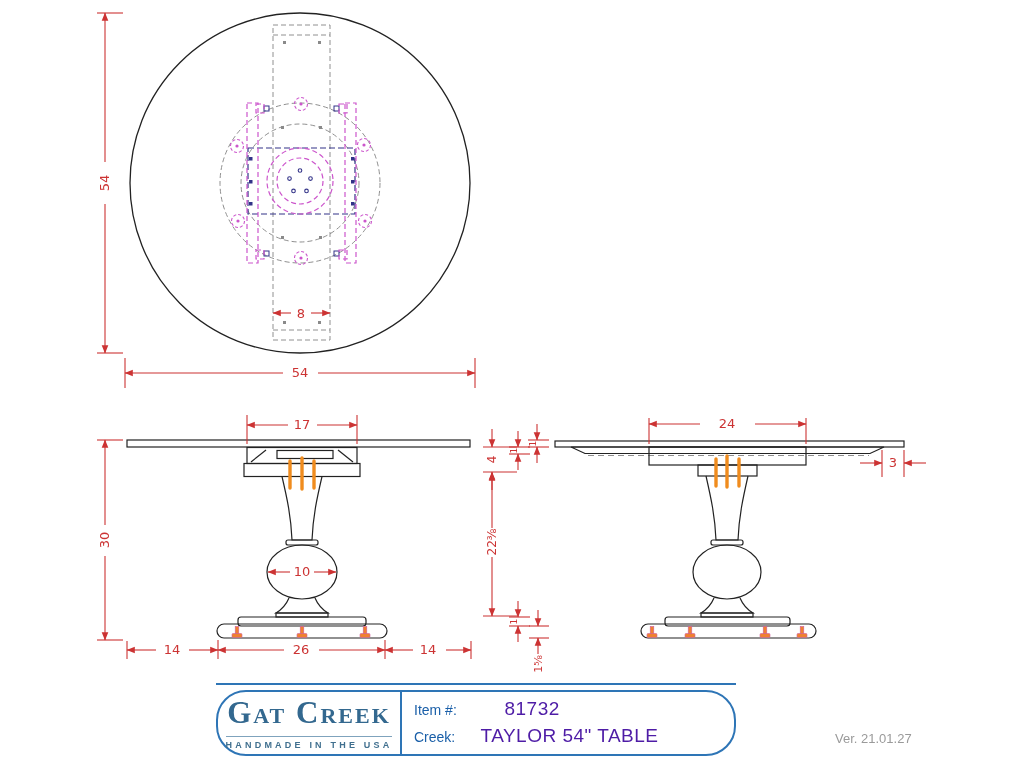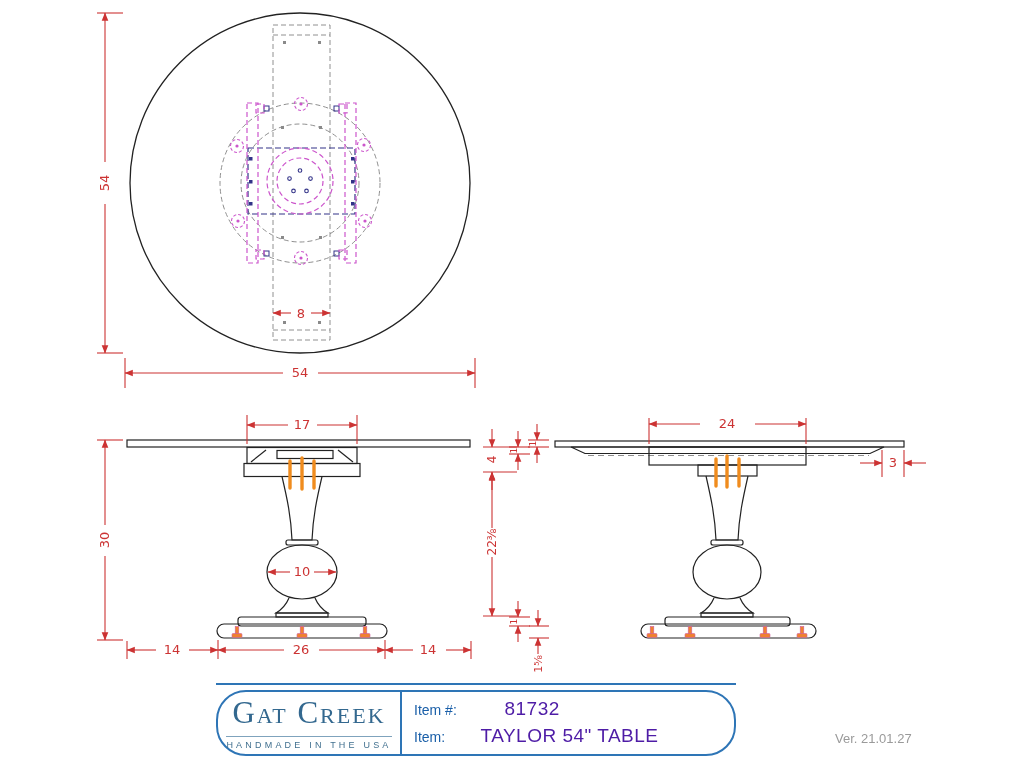--- a/index.html
+++ b/index.html
@@ -5,21 +5,21 @@
   html,body{margin:0;padding:0;background:#fff;}
   .sheet{position:relative;width:1024px;height:768px;background:#ffffff;overflow:hidden;
          font-family:"DejaVu Sans",sans-serif;}
   svg{position:absolute;left:0;top:0;}
   
   .tb-topline{position:absolute;left:216px;top:683px;width:520px;height:0;
               border-top:2px solid #2e75b6;}
   .titleblock{position:absolute;left:216px;top:690px;width:516px;height:62px;
               border:2px solid #2e75b6;border-radius:30px;display:flex;background:#fff;}
   .tb-left{width:182px;display:flex;flex-direction:column;align-items:center;
-           justify-content:center;border-right:2px solid #2e75b6;padding-top:2px;}
+           justify-content:center;border-right:2px solid #2e75b6;padding-top:2px;font-weight:bold;}
   .logo{font-family:"Liberation Serif",serif;font-variant:small-caps;
         font-size:31px;line-height:30px;color:#33688f;letter-spacing:2px;white-space:nowrap;}
   .tagline{font-family:"Liberation Sans",sans-serif;font-size:9px;letter-spacing:3.2px;
            color:#41708f;border-top:1.5px solid #7fa3bd;padding-top:3px;margin-top:8px;
            white-space:nowrap;}
   .tb-right{flex:1;position:relative;font-family:"Liberation Sans",sans-serif;}
   .tb-row{position:absolute;left:12px;white-space:nowrap;}
   .tb-row1{top:6px;}
   .tb-row2{top:33px;}
   .tb-label{display:inline-block;width:62px;font-size:14px;color:#1a5fa8;}
@@ -292,21 +292,21 @@
   <div class="tb-left">
     <div class="logo">Gat Creek</div>
     <div class="tagline">HANDMADE IN THE USA</div>
   </div>
   <div class="tb-right">
     <div class="tb-row tb-row1">
       <span class="tb-label">Item #:</span>
       <span class="tb-value tb-value1">81732</span>
     </div>
     <div class="tb-row tb-row2">
-      <span class="tb-label">Item:</span>
+      <span class="tb-label">Creek:</span>
       <span class="tb-value">TAYLOR 54" TABLE</span>
     </div>
   </div>
 </div>
 
 <div class="version">Ver. 21.01.27</div>
 
 </div>
 
 </body></html>

